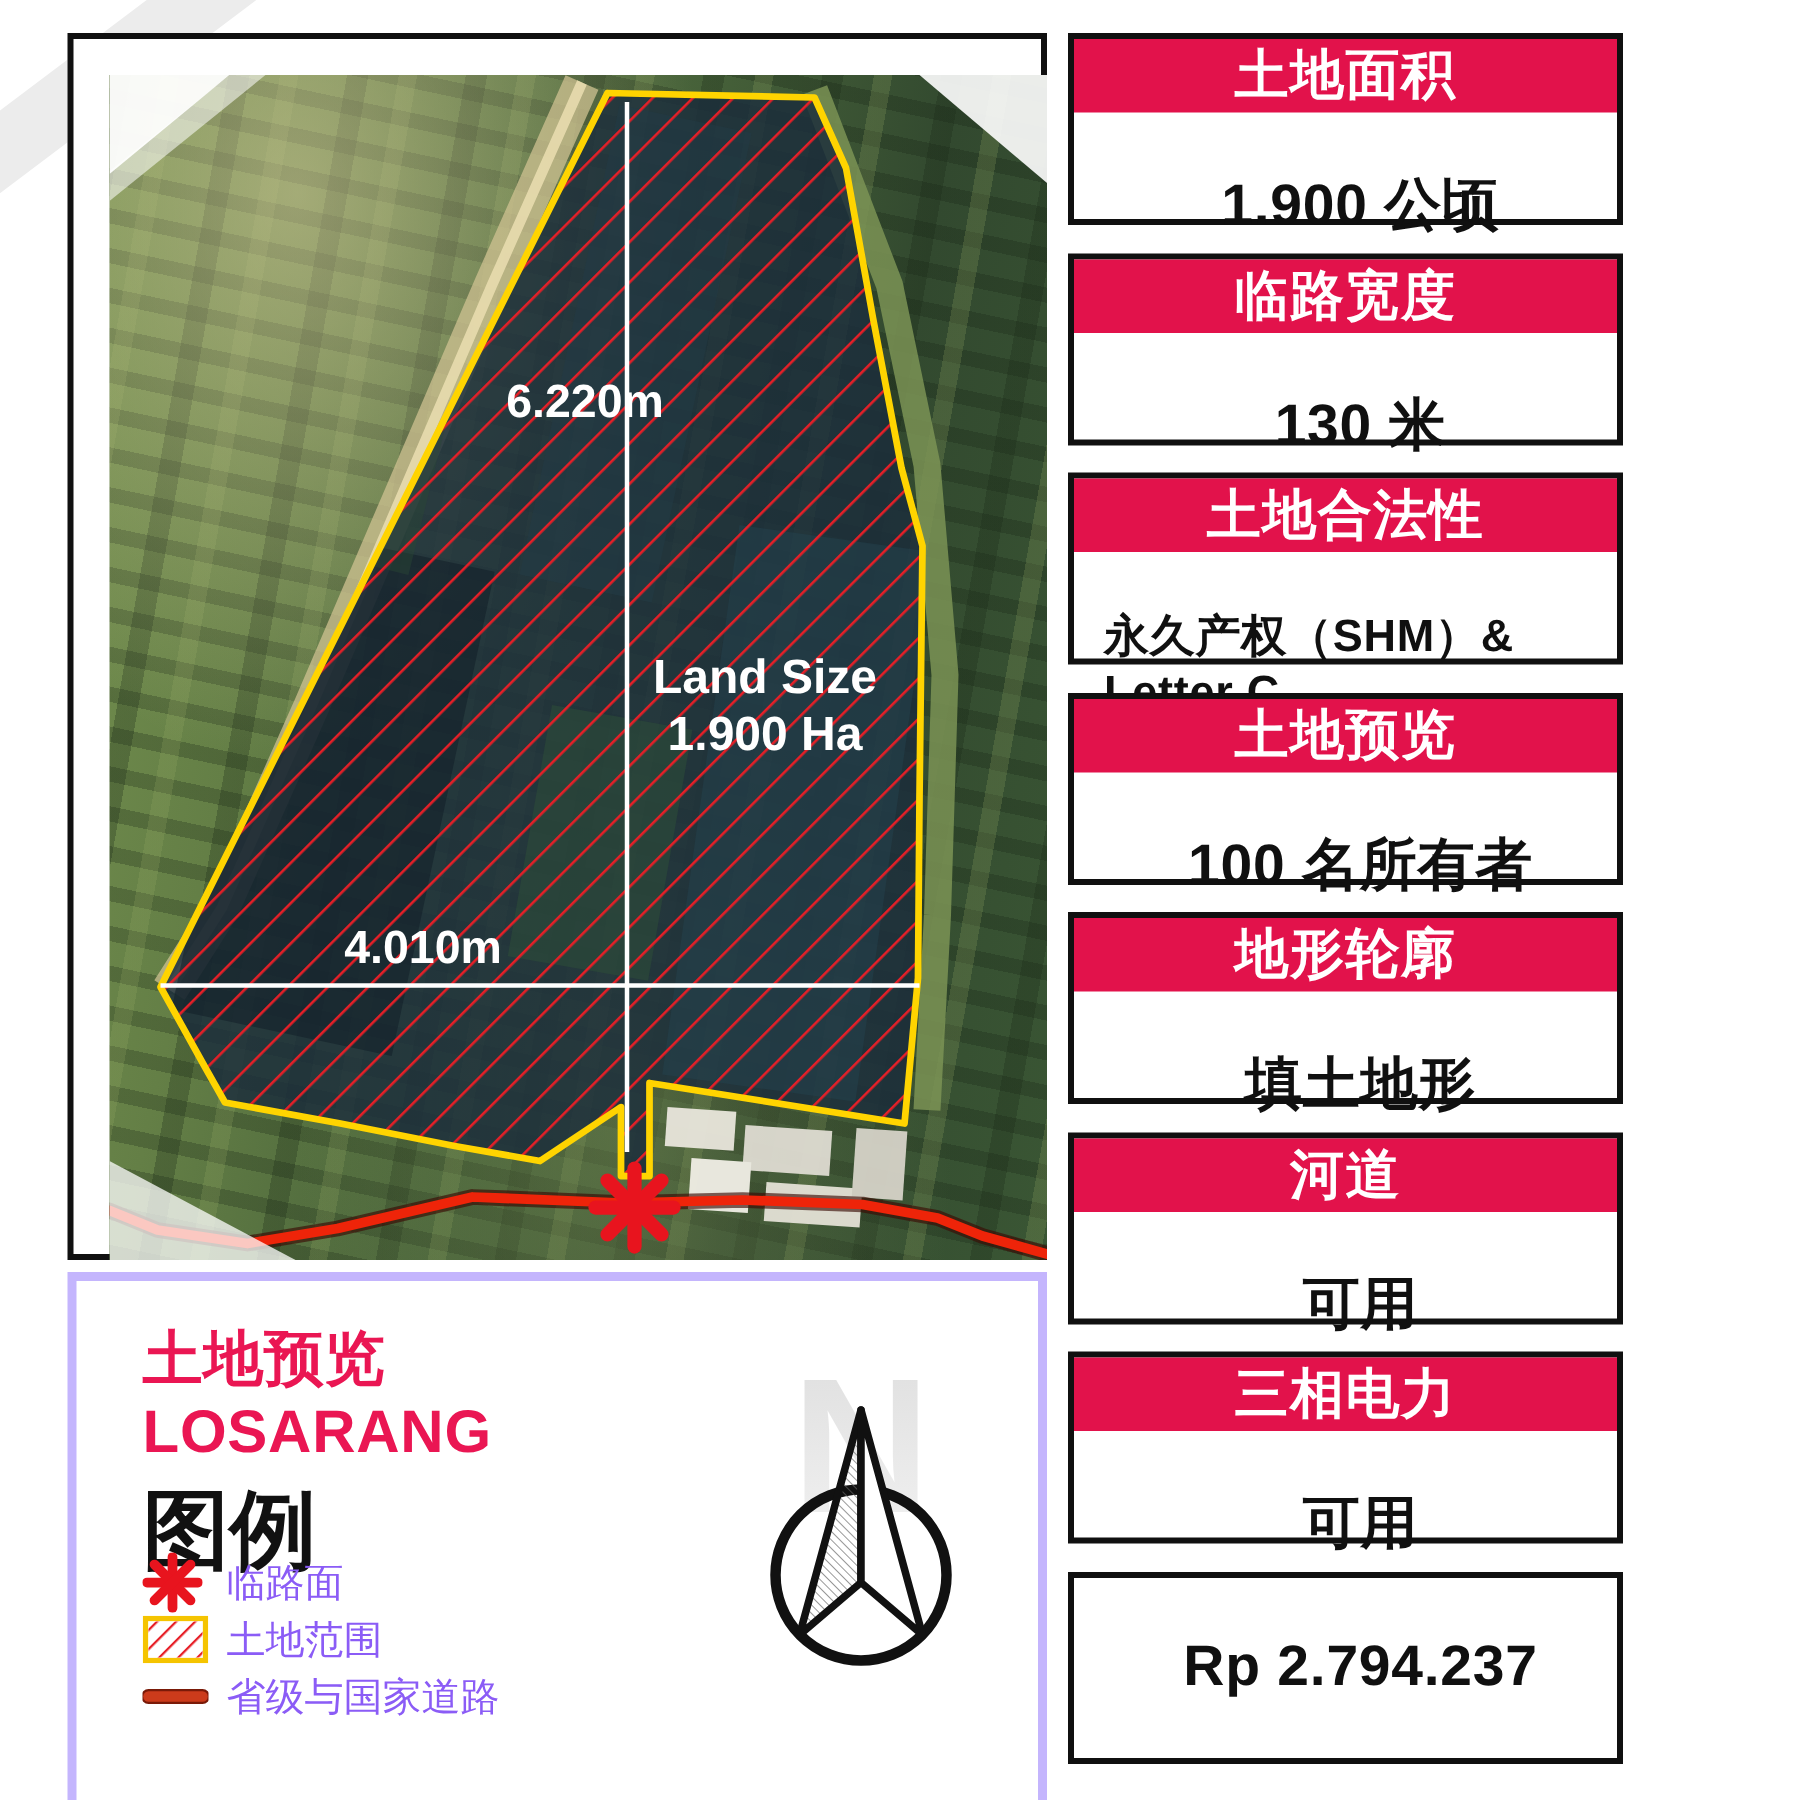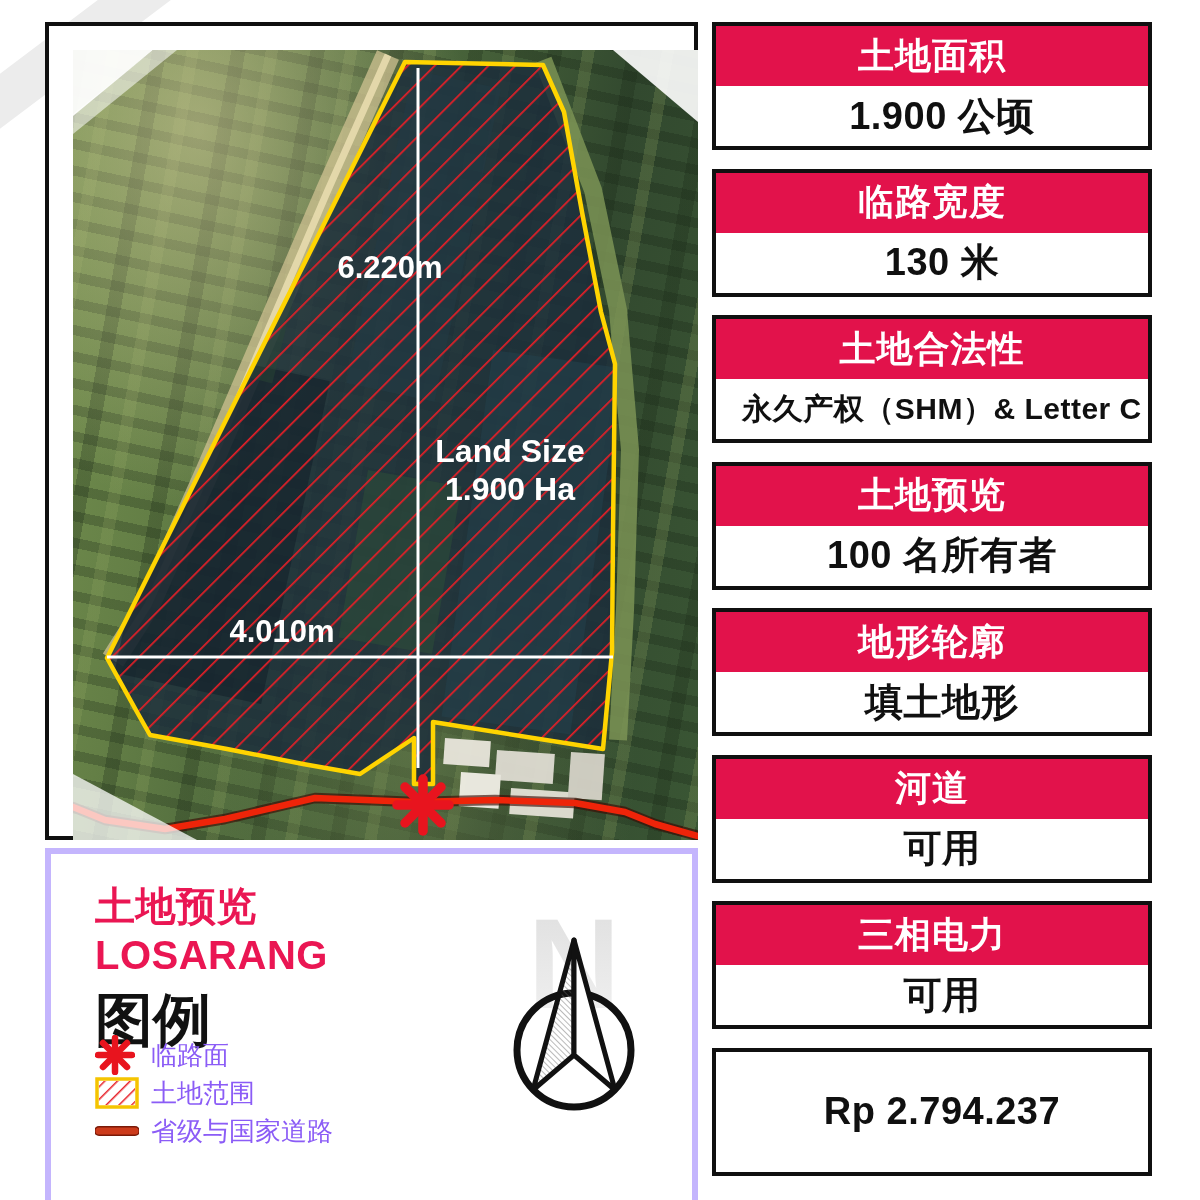--- a/index.html
+++ b/index.html
@@ -34,22 +34,22 @@
   .legend-heading { position:absolute; left:44px; top:128px; color:#111; font-weight:bold;
                     font-size:58px; }
   .legend-items { position:absolute; left:44px; top:182px; }
   .legend-row { display:flex; align-items:center; height:38px; }
   .legend-row .ic { width:56px; display:flex; align-items:center; }
   .legend-row .lb { color:#8b5cf6; font-weight:normal; font-size:26px; }
   .compass { position:absolute; left:418px; top:36px; width:210px; height:250px; }
 
   
   .cards { position:absolute; left:712px; top:22px; width:446px; z-index:2; }
-  .card { width:440px; height:128px; border:4px solid #101010; background:#fff;
-          margin-bottom:18.5px; display:flex; flex-direction:column; }
+  .card { width:370px; height:128px; border:4px solid #101010; background:#fff;
+          margin-bottom:18.5px; display:flex; flex-direction:column;gap:36px; }
   .card-header { height:60px; background:#E2124B; color:#fff; display:flex;
                  align-items:center; justify-content:center; font-weight:bold;
                  font-size:36px; letter-spacing:1px; }
   .card-value { flex:1; display:flex; align-items:center; justify-content:center;
                 color:#101010; font-weight:bold; font-size:38px; letter-spacing:.5px;padding-left:20px; }
   .card-value.small { font-size:30px; }
 </style>
 </head>
 <body>
 

